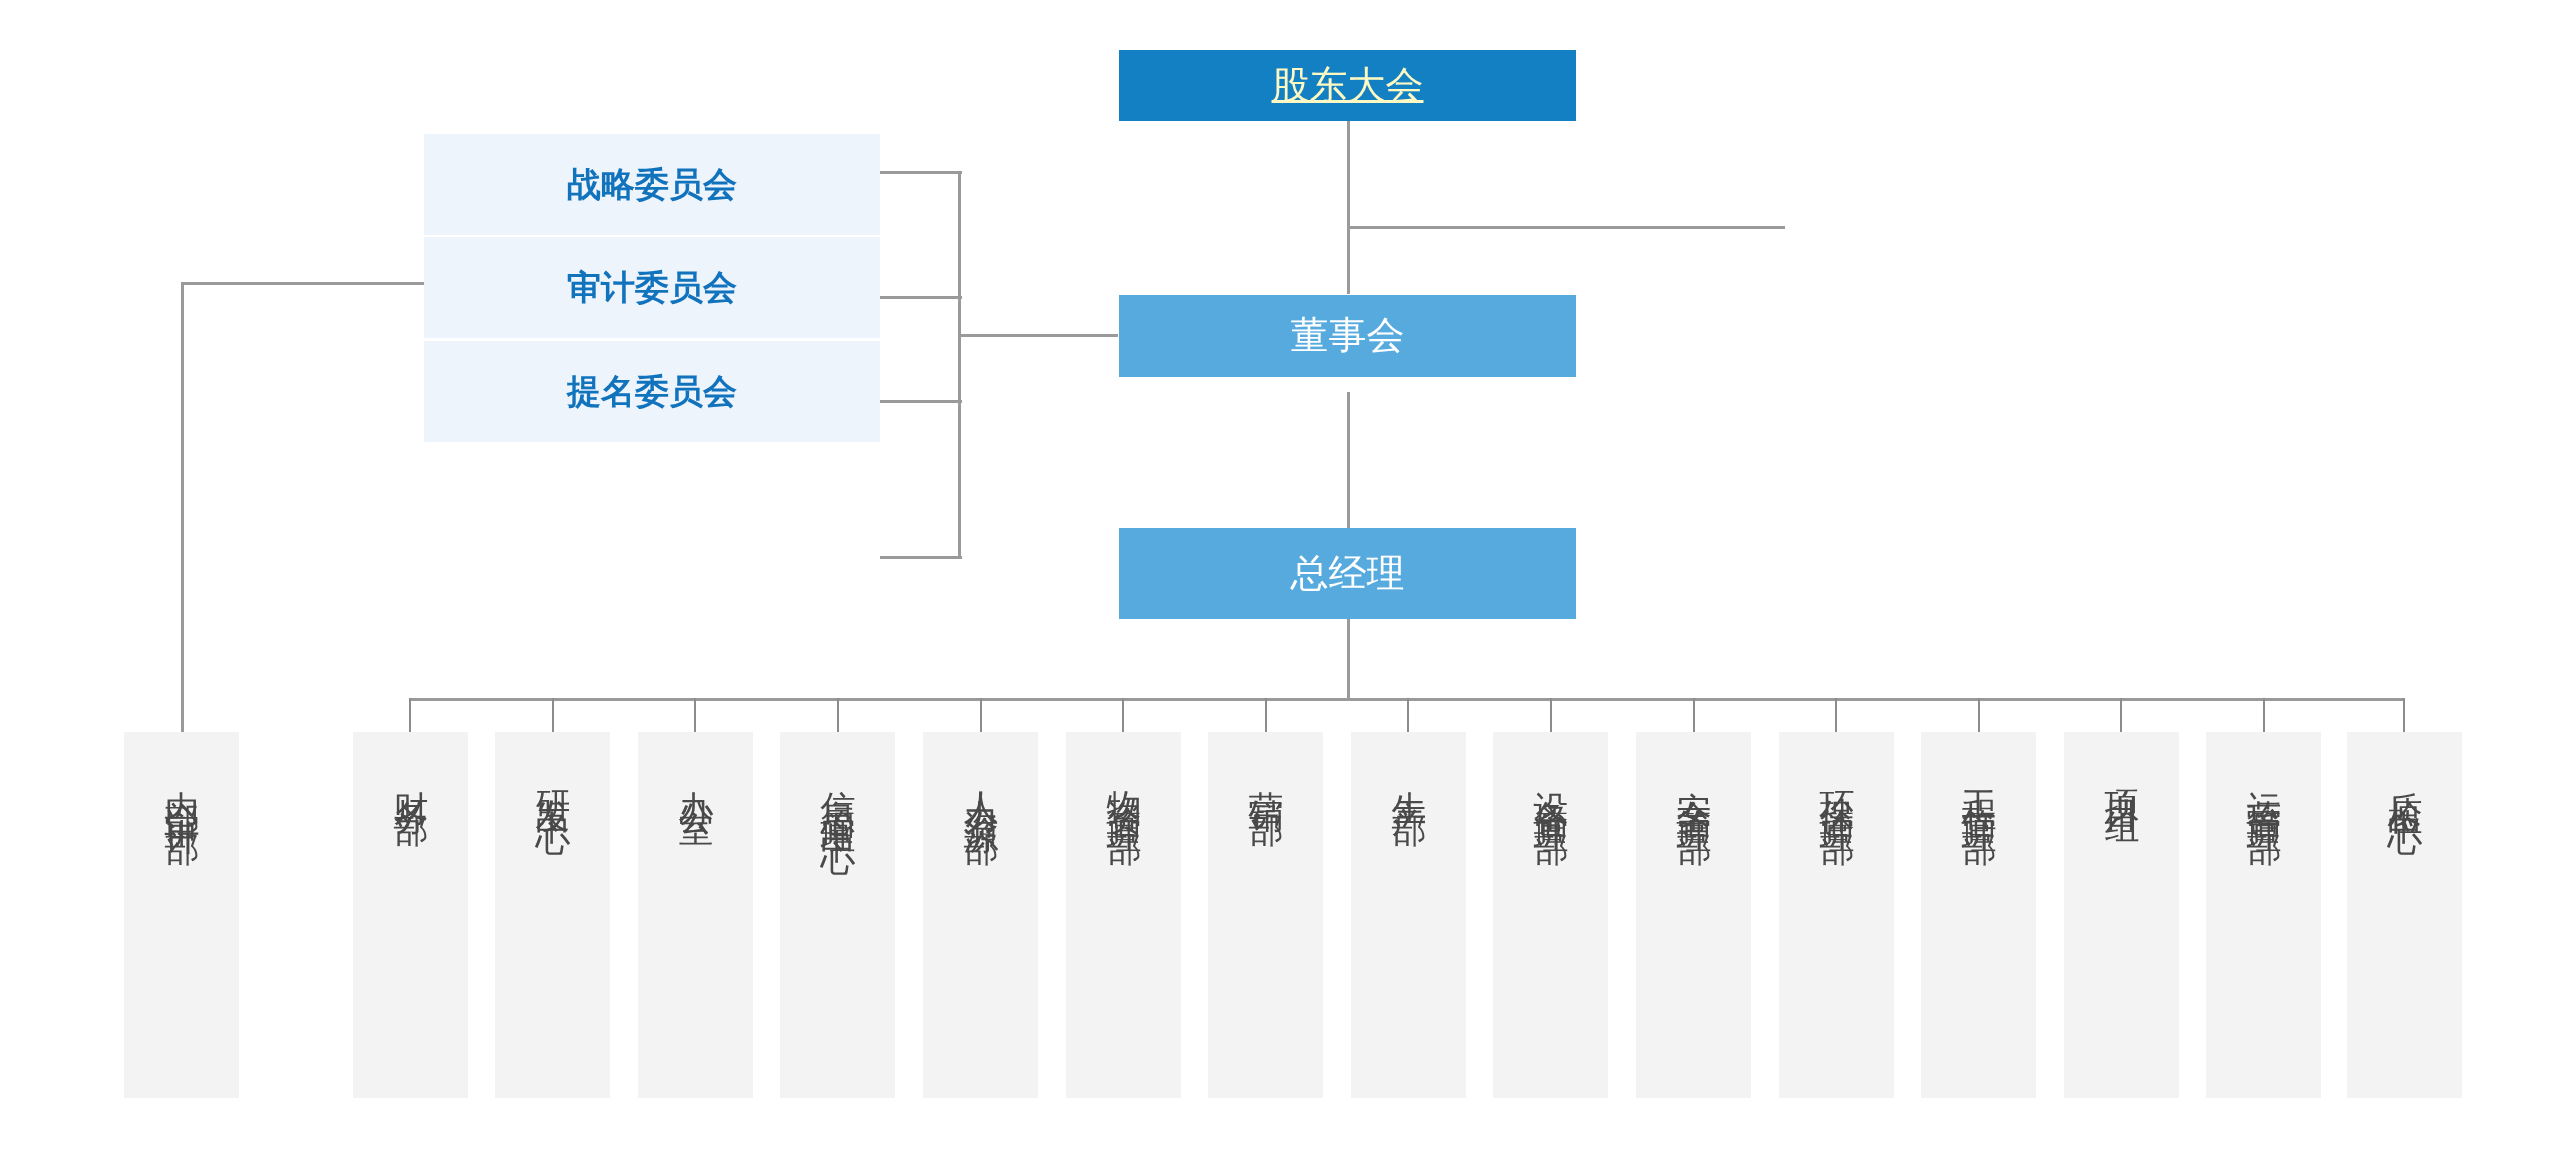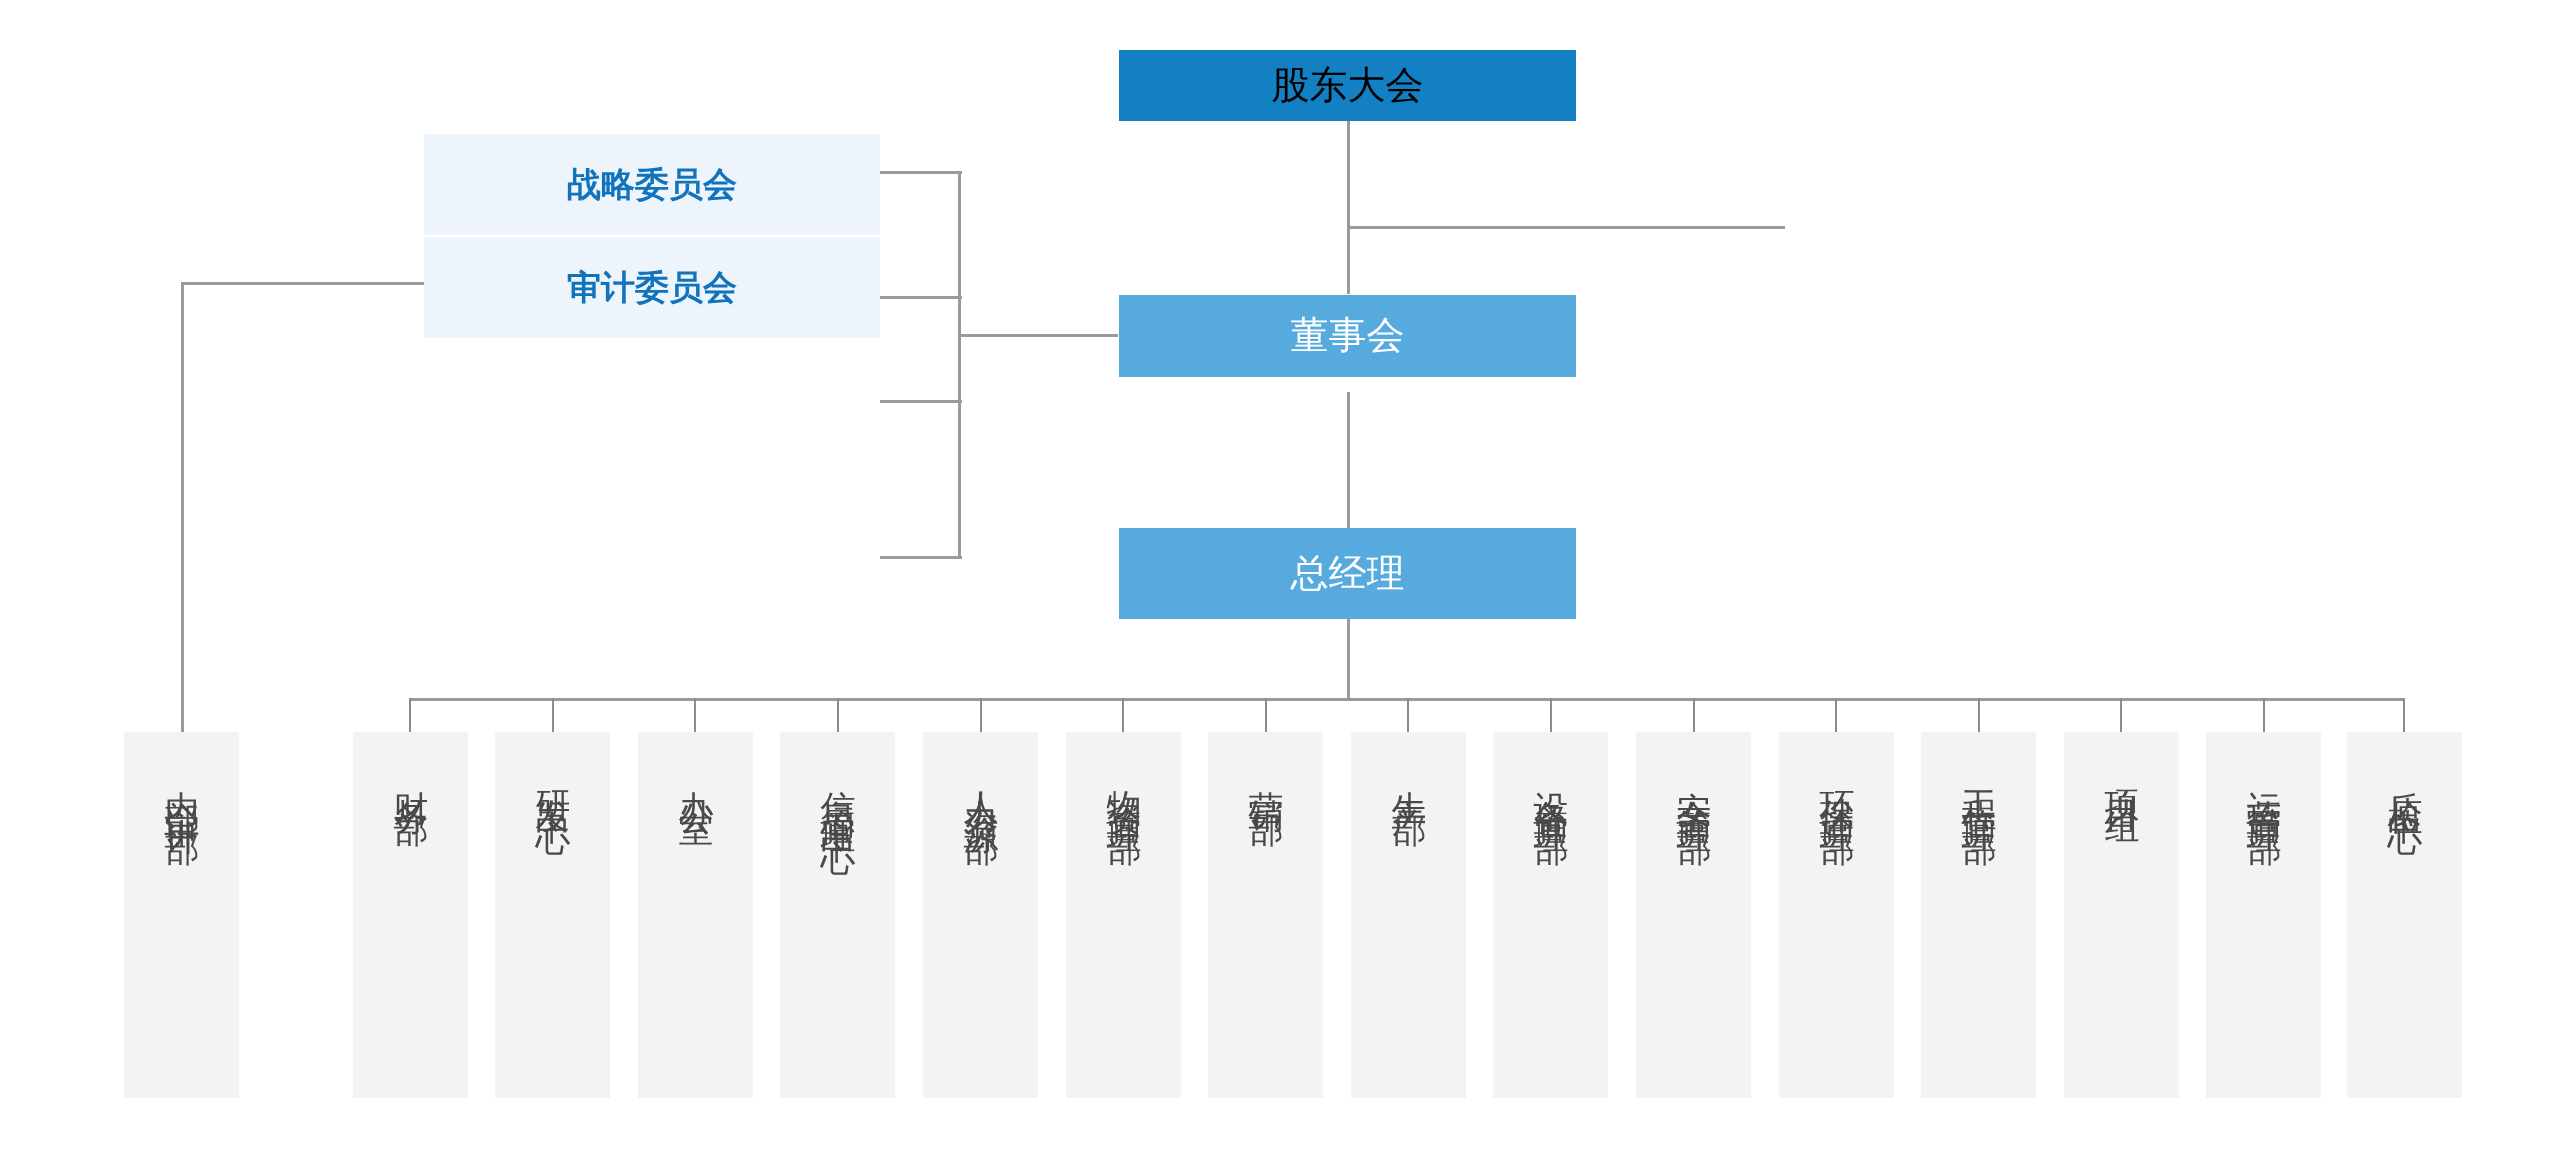--- a/index.html
+++ b/index.html
@@ -22,23 +22,24 @@
     align-items:center;
     justify-content:center;
     text-align:center;
     line-height:1.25;
   }
   .node .lbl{display:block;white-space:nowrap;}
 
   
   .lvl-top{          
     background:#1380c4;
-    color:#000000;
+    color:#fef9c3;
     font-size:38px;
     font-weight:400;
+    text-decoration:underline;
   }
   .lvl-mid{          
     background:#57aade;
     color:#ffffff;
     font-size:38px;
     font-weight:400;
   }
   .committee{
     background:#edf4fc;
     color:#1273bd;
@@ -129,20 +130,23 @@
   <div class="node lvl-mid" style="left:1119px;top:528px;width:457px;height:91px;">
     <span class="lbl">总经理</span>
   </div>
 
   <div class="node committee" style="left:424px;top:134px;width:456px;height:101px;">
     <span class="lbl">战略委员会</span>
   </div>
   <div class="node committee" style="left:424px;top:237px;width:456px;height:101px;">
     <span class="lbl">审计委员会</span>
   </div>
+  <div class="node committee" style="left:424px;top:341px;width:456px;height:101px;">
+    <span class="lbl">提名委员会</span>
+  </div>
 
   <div class="node dept" style="left:124px;top:732px;width:115px;height:366px;">
     <span class="lbl">内部审计部</span>
   </div>
 
   <div class="node dept" style="left:353px;top:732px;width:115px;height:366px;">
     <span class="lbl">财务部</span>
   </div>
   <div class="node dept" style="left:495px;top:732px;width:115px;height:366px;">
     <span class="lbl">研发中心</span>

